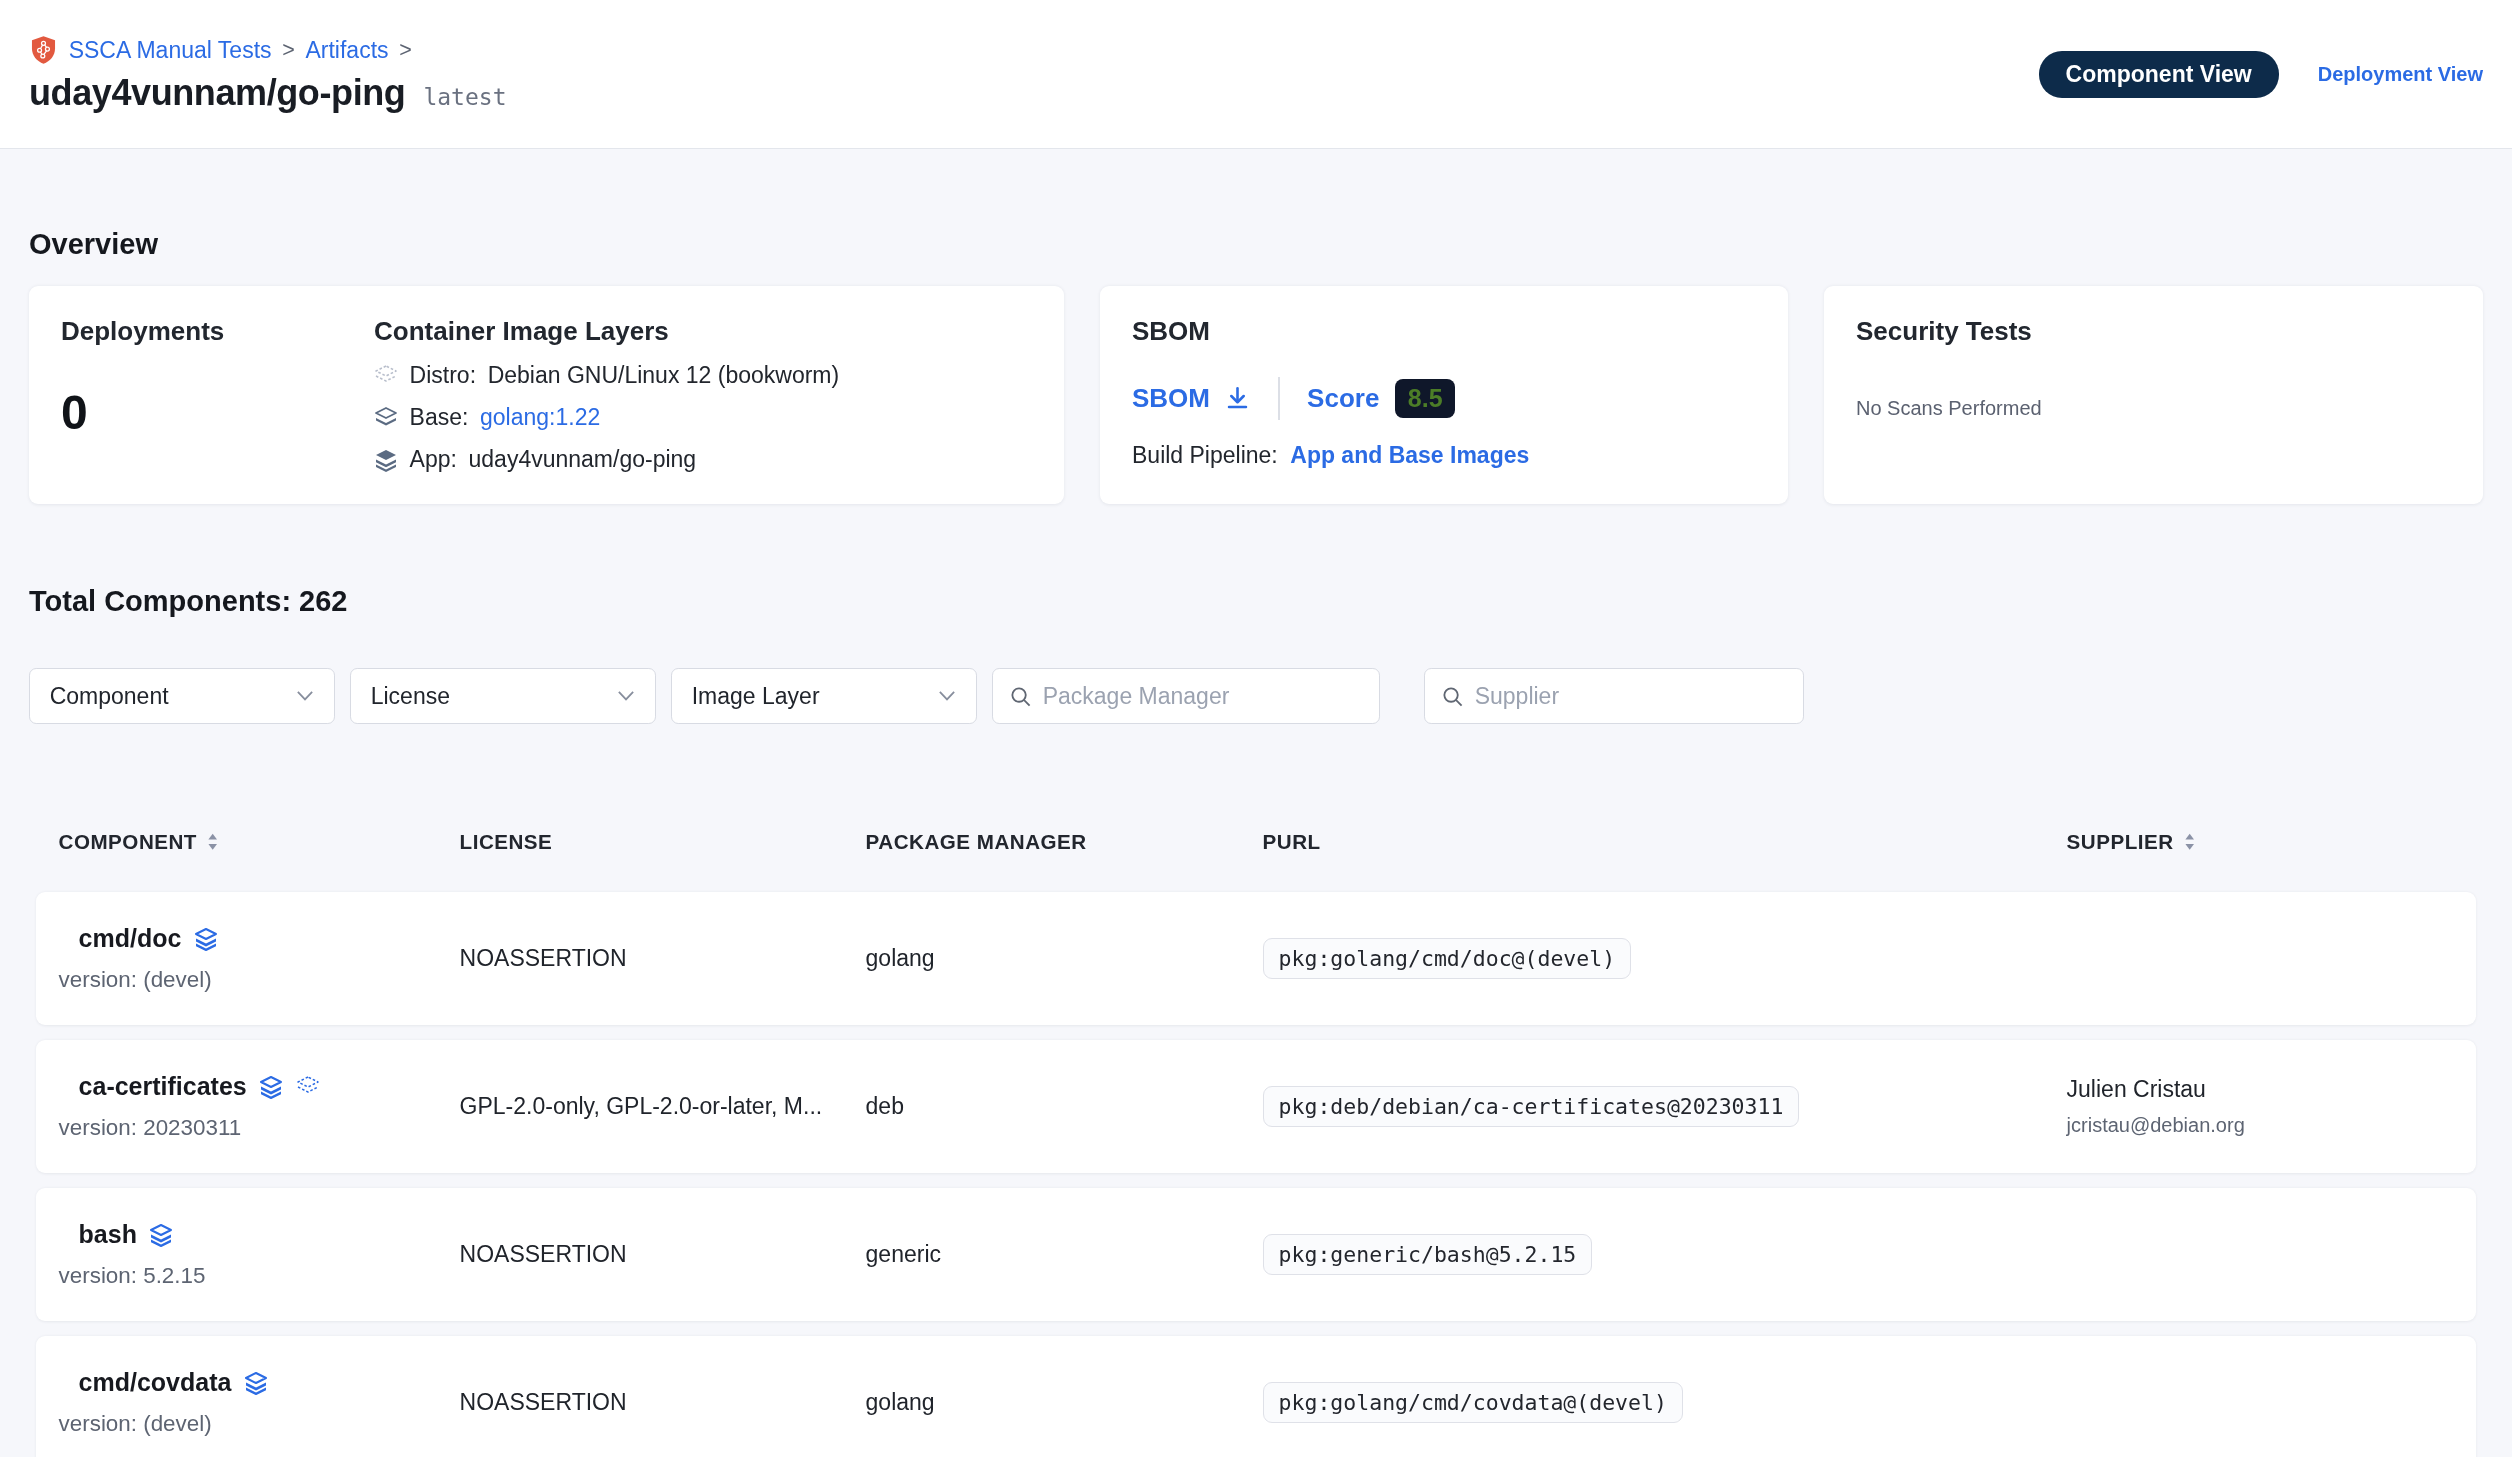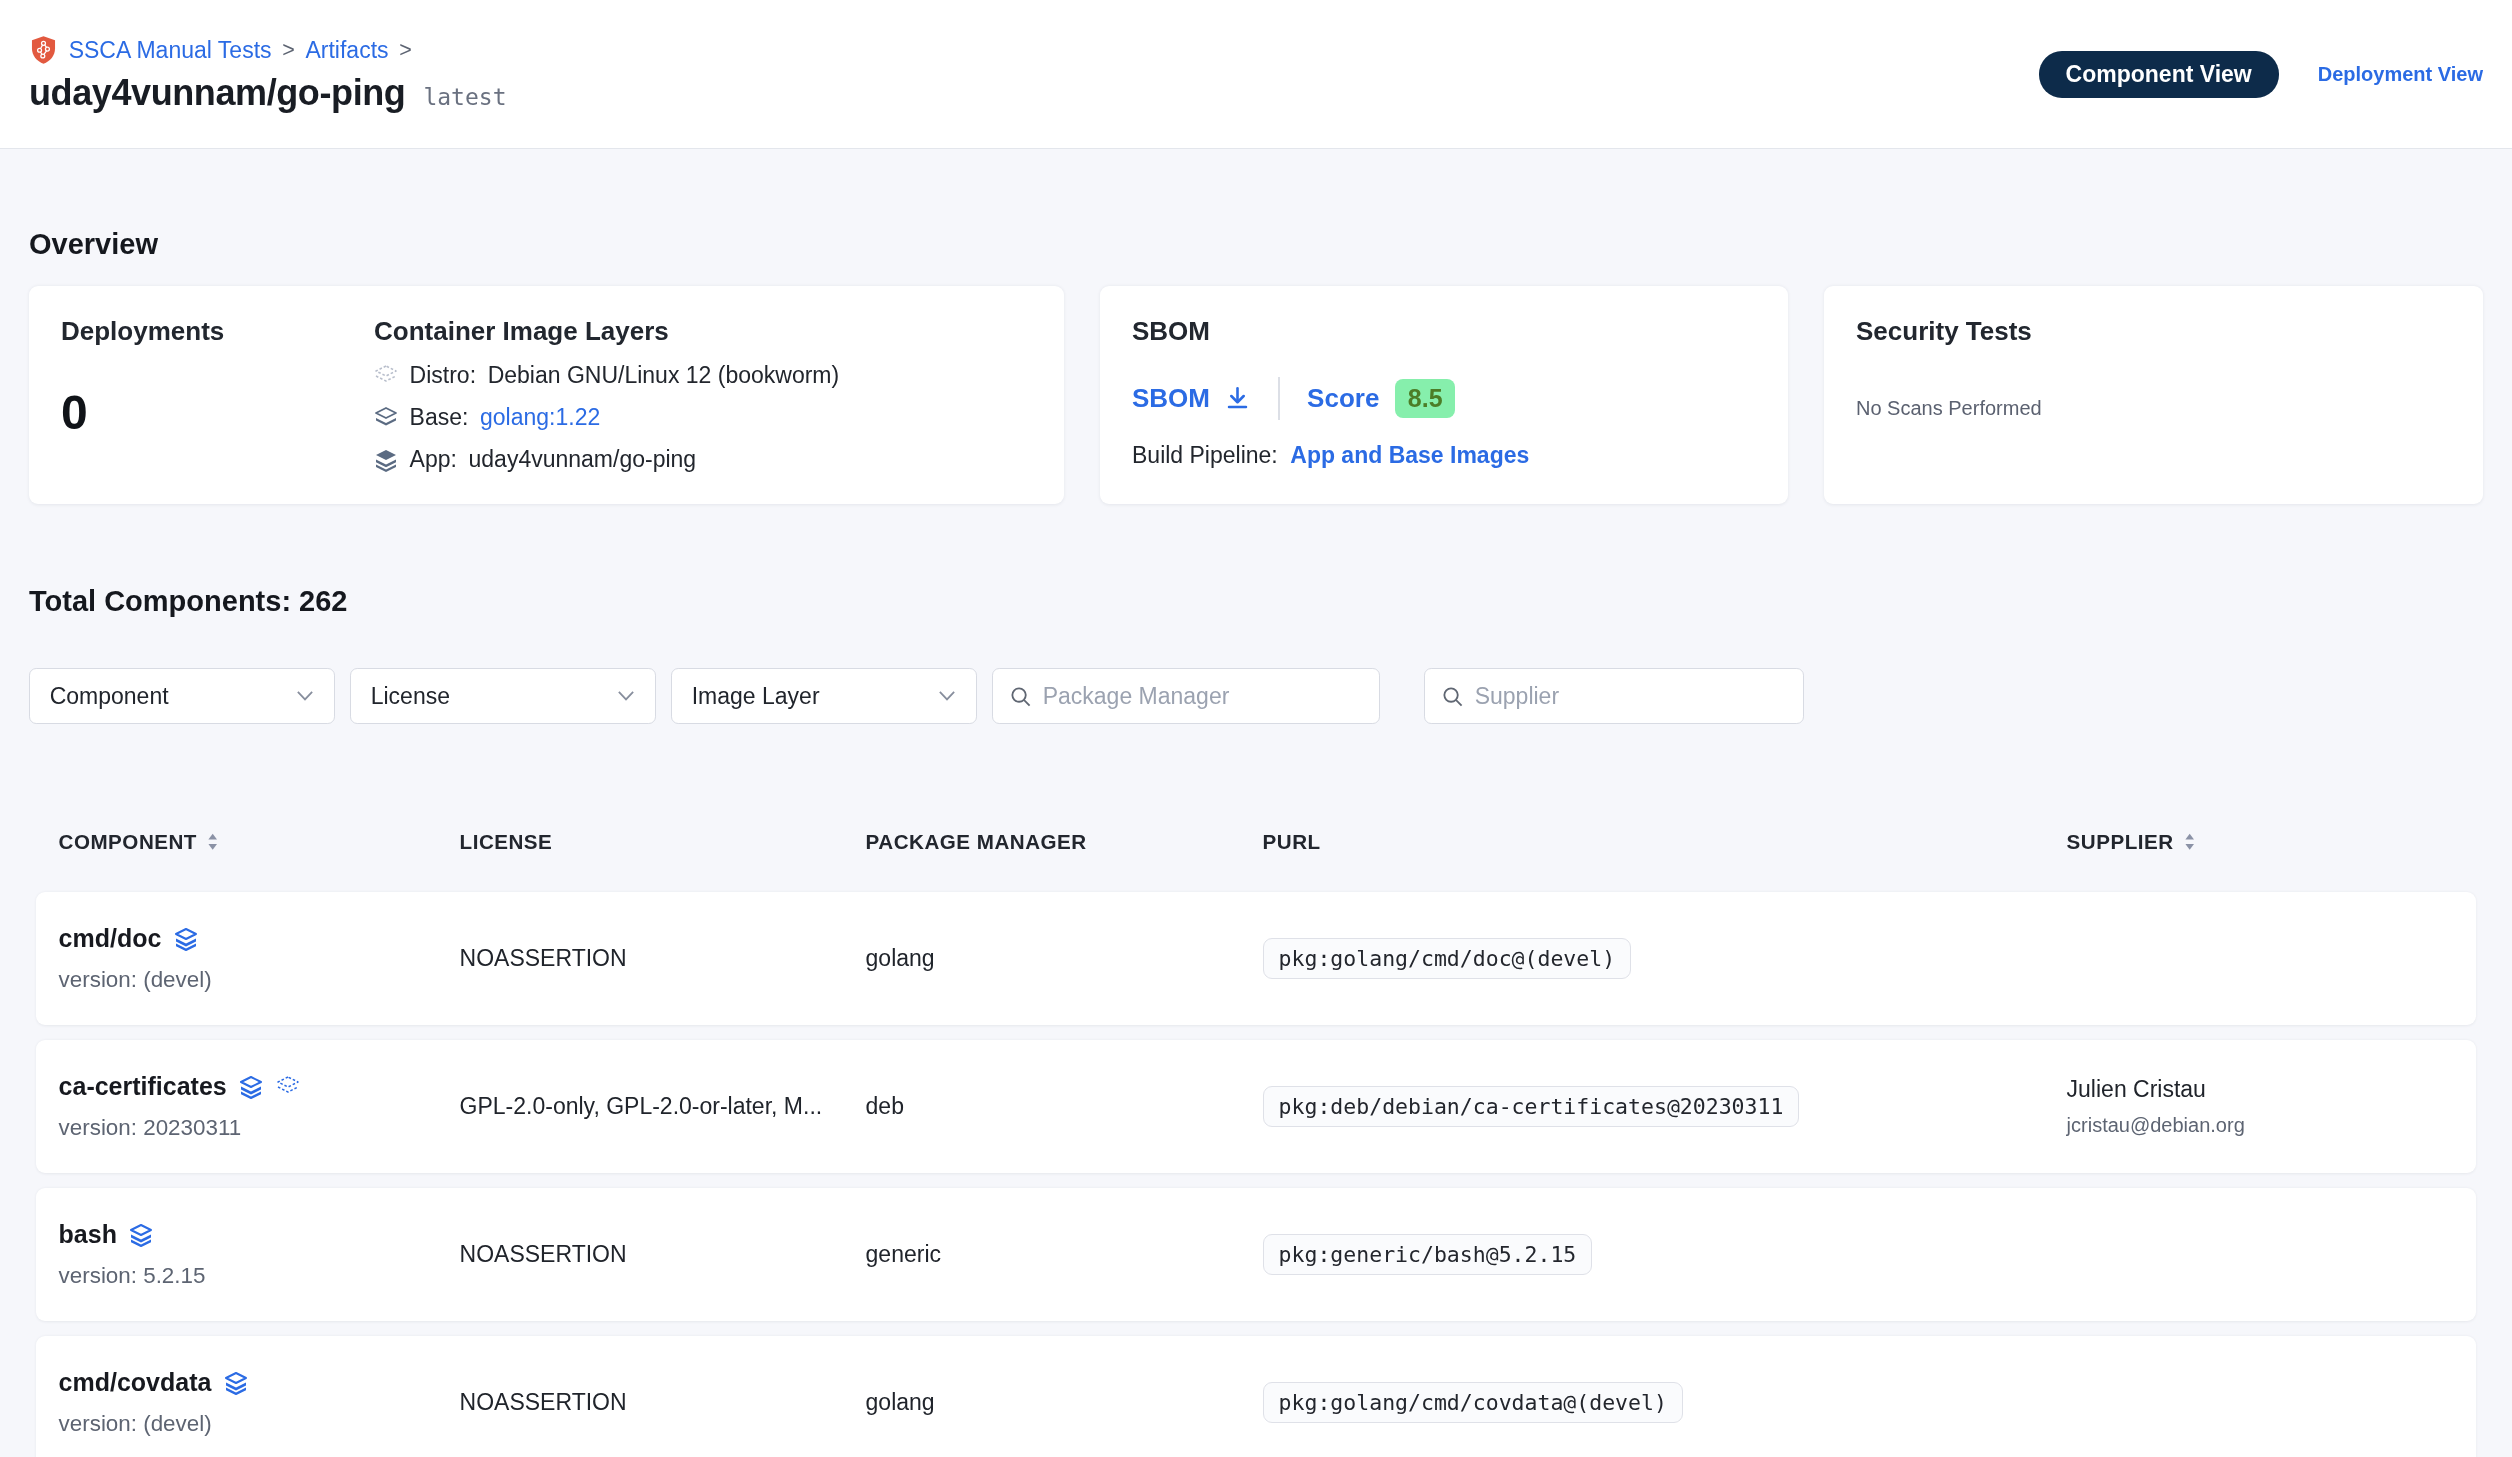--- a/index.html
+++ b/index.html
@@ -37,21 +37,21 @@
   .deploy-count { margin-top:38px; font-size:48px; font-weight:700; color:#101318; }
   .layers-col { flex:1; }
   .layer-row { display:flex; align-items:center; gap:11.6px; font-size:23px; margin-top:15px; color:#22262d; }
   .layer-row:first-of-type { margin-top:29px; }
   .layer-link { color:#2b6be4; cursor:pointer; }
   .card-sbom { width:688px; }
   .sbom-row { margin-top:30px; display:flex; align-items:center; }
   .sbom-link { color:#2b6be4; font-size:26px; font-weight:700; cursor:pointer; display:flex; align-items:center; gap:14.3px; }
   .v-divider { width:1.8px; height:43px; background:#dcdfe6; margin:0 27px; }
   .score-label { color:#2b6be4; font-size:26px; font-weight:700; }
-  .score-badge { margin-left:16px; background:#86efac; color:#4c7d27; font-size:25px; font-weight:700;
+  .score-badge { margin-left:16px; background:#0f172a; color:#4c7d27; font-size:25px; font-weight:700;
                  padding:5.4px 12.5px; border-radius:8px; }
   .pipeline-row { margin-top:21.5px; font-size:23px; display:flex; align-items:center; gap:12.5px; color:#22262d; }
   .pipeline-link { color:#2b6be4; font-weight:700; cursor:pointer; }
   .card-security { flex:1; }
   .security-status { margin-top:50px; font-size:20px; color:#5b6170; }
 
   .total-heading { margin-top:81px; }
 
   .filters { margin-top:50px; display:flex; gap:15px; }
   .dropdown { width:306px; height:56px; background:#fff; border:1.8px solid #d8dbe3; border-radius:7.2px;
@@ -68,21 +68,21 @@
   
   .table-wrap { margin:0 7.2px; }
   .grid-cols { display:grid; grid-template-columns:401px 406px 397px 804px 1fr; }
   .table-head { margin-top:106px; padding:0 22.4px; font-size:20.6px; font-weight:700;
                 letter-spacing:0.5px; color:#22262e; }
   .th { display:flex; align-items:center; gap:9px; }
   .rows { margin-top:38px; }
   .row { background:#ffffff; border-radius:9px; height:133px; margin-bottom:15px;
          padding:0 22.4px; align-items:center; box-shadow:0 0.9px 2.7px rgba(30,40,60,.07); cursor:pointer; }
   .comp-name-line { display:flex; align-items:center; gap:12.5px; }
-  .comp-name { font-size:25px; font-weight:700; color:#17191f; }
+  .comp-name { font-size:25px; font-weight:700; color:#17191f;margin-left:20px; }
   .comp-version { margin-top:13.4px; font-size:22.4px; color:#5d6472; }
   .cell-text { font-size:23px; color:#20242b; white-space:nowrap; overflow:hidden; }
   .purl-chip { display:inline-block; font-family:"DejaVu Sans Mono", monospace; font-size:21.5px;
                color:#23262d; background:#fafbfd; border:1.8px solid #dfe1e8; border-radius:9px;
                padding:7.2px 15px; white-space:nowrap; }
   .supplier-name { font-size:23px; color:#20242b; }
   .supplier-email { margin-top:11.6px; font-size:20px; color:#5d6472; }
   .icon { flex:none; display:inline-flex; }
 </style>
 </head>

